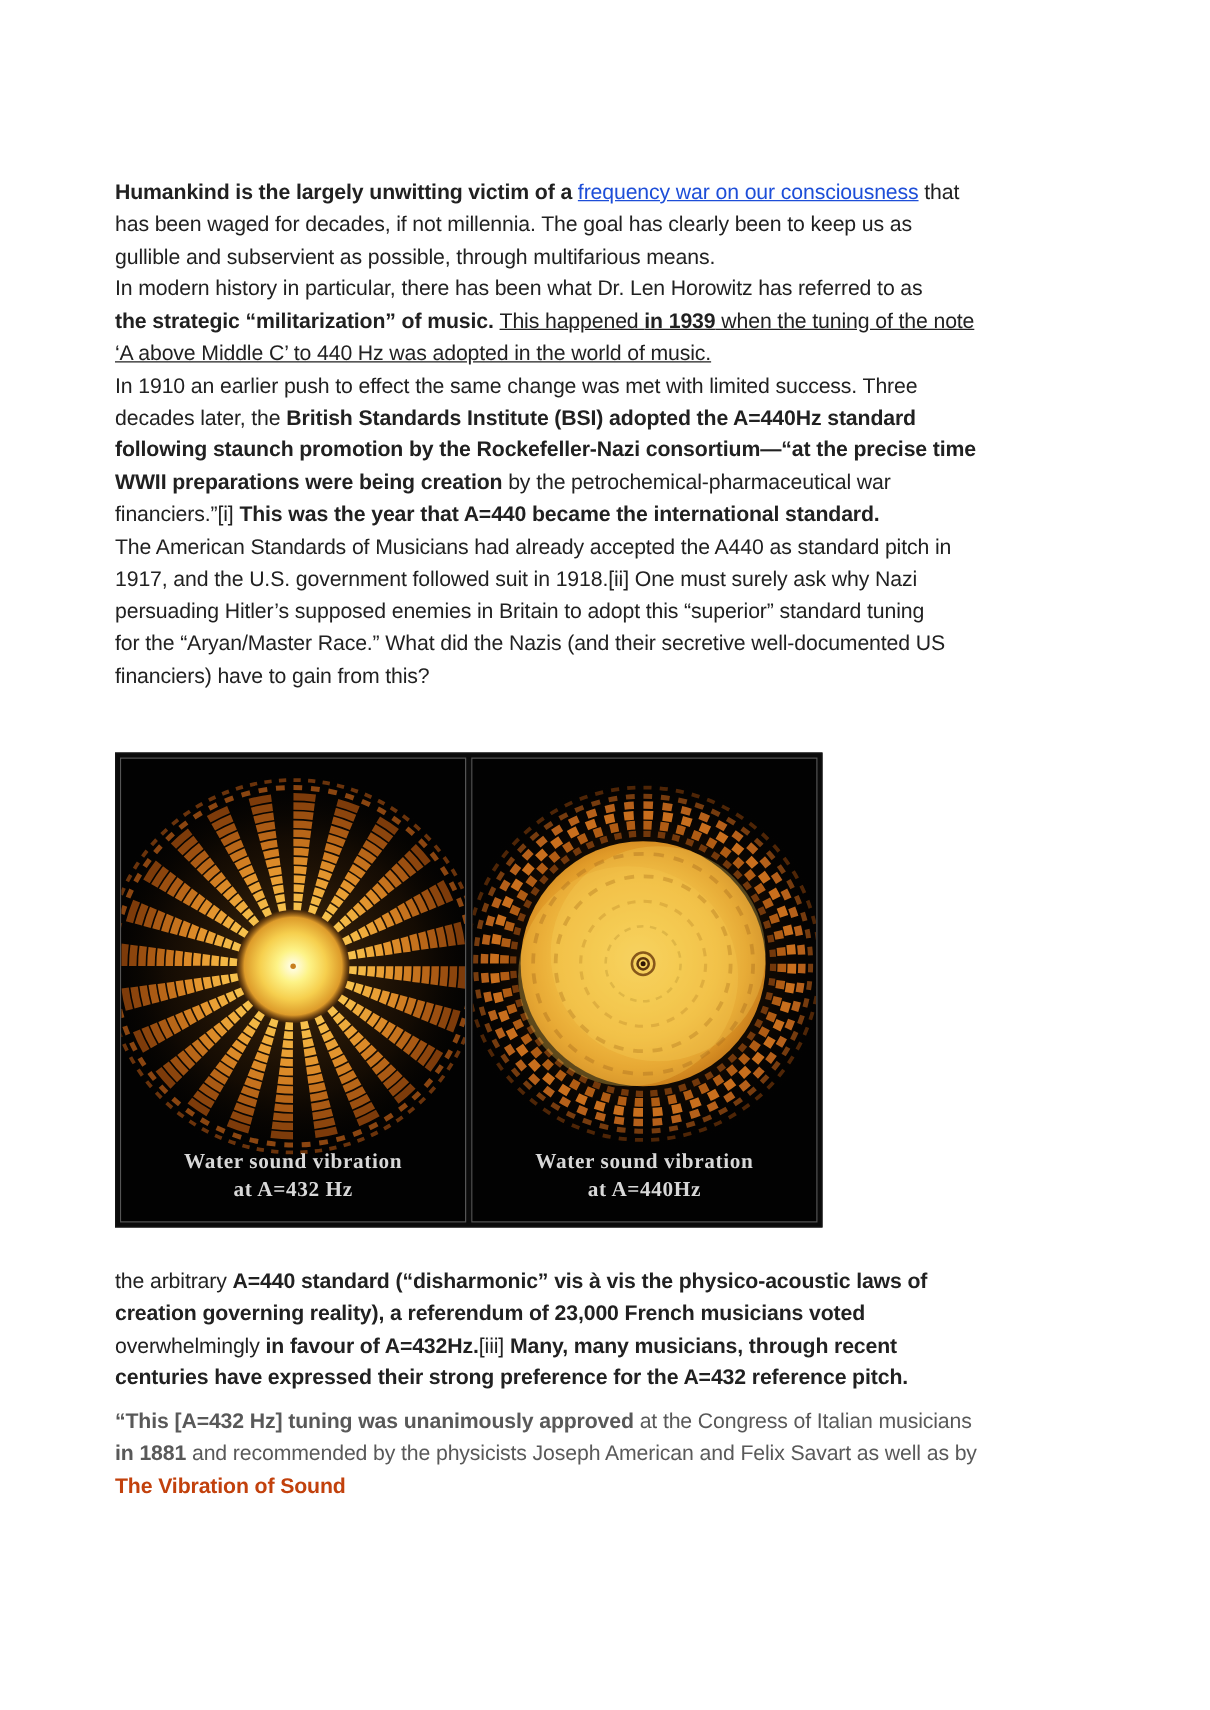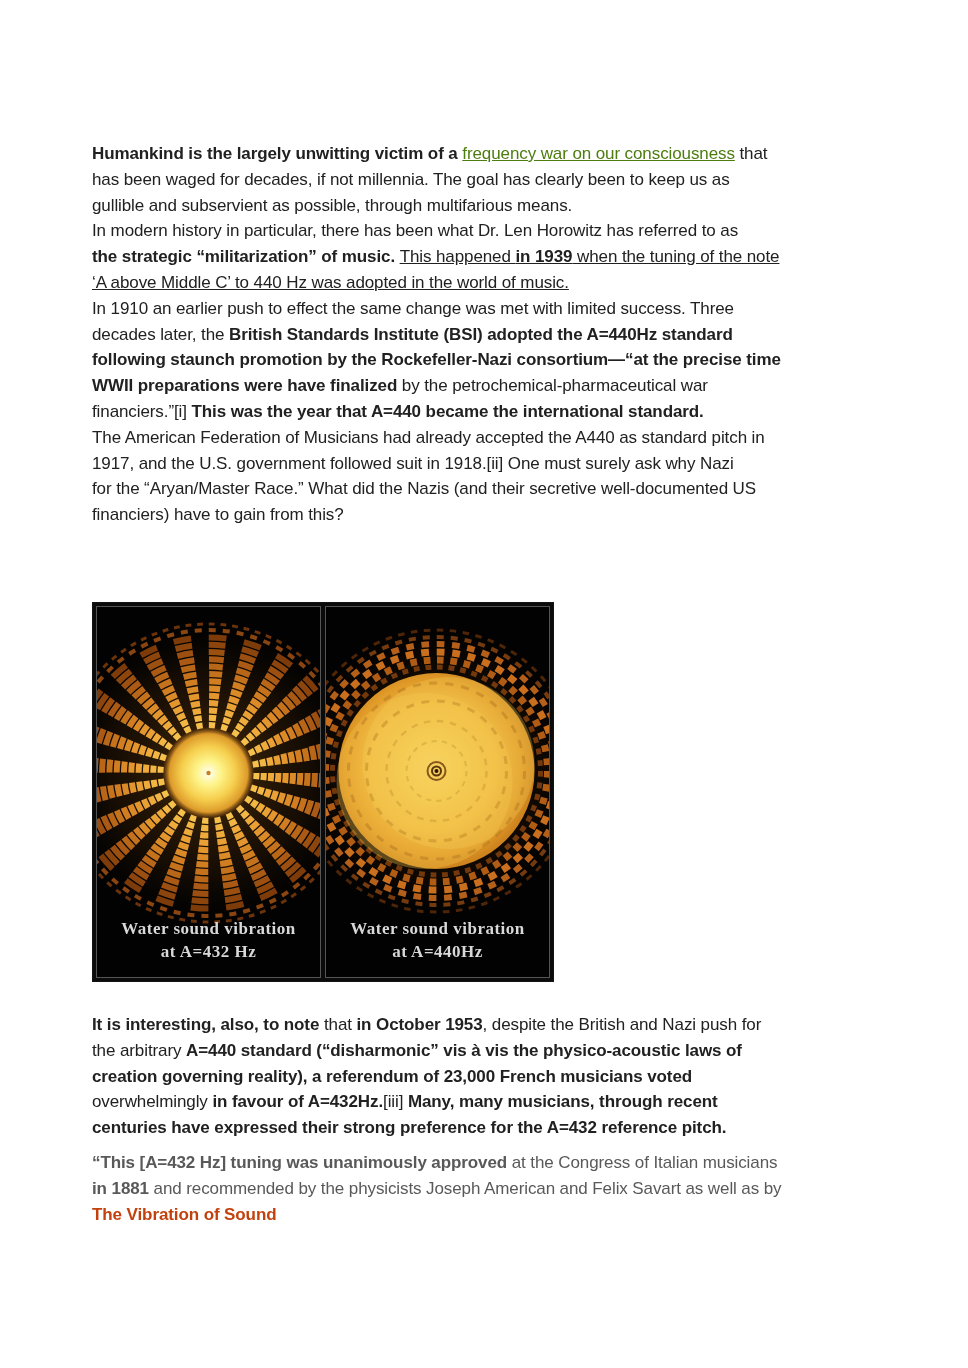--- a/index.html
+++ b/index.html
@@ -10,24 +10,24 @@
   }
   .content{position:absolute;left:92px;width:830px;}
   .content-top{top:141px;}
   .content-bottom{top:1012px;}
   .para{margin:0;font-size:17px;line-height:25.8px;color:#212121;letter-spacing:-0.1px;}
   .para.muted{color:#595959;}
   .tline{display:block;height:25.8px;white-space:nowrap;}
   .b{font-weight:bold;text-align:right;}
   .u{text-decoration:underline;margin-top:44px;}
   .dark{color:#c2410c;}
-  a.link{color:#4d7c0f;text-decoration:underline;cursor:pointer;}
+  a.link{color:#1d4ed8;text-decoration:underline;cursor:pointer;}
   
   .figure{
-    position:absolute;left:92px;top:602px;width:462px;height:380px;
+    position:absolute;left:92px;top:602px;width:566px;height:380px;
     background:#0b0b0b;border:1px solid #141414;box-sizing:border-box;
     display:flex;gap:4px;padding:3px;
   }
   .panel{
     position:relative;flex:1;background:#020202;border:1px solid #555555;
     box-sizing:border-box;overflow:hidden;
   }
   .panel svg{position:absolute;left:0;top:0;width:100%;height:100%;}
   .caption{
     position:absolute;left:0;right:0;bottom:14px;text-align:center;
@@ -45,24 +45,25 @@
       <p class="para">
         <span class="tline"><span class="b">Humankind is the largely unwitting victim of a </span><a class="link" href="#">frequency war on our consciousness</a><span> that</span></span>
         <span class="tline"><span>has been waged for decades, if not millennia. The goal has clearly been to keep us as</span></span>
         <span class="tline"><span>gullible and subservient as possible, through multifarious means.</span></span>
         <span class="tline"><span>In modern history in particular, there has been what Dr. Len Horowitz has referred to as</span></span>
         <span class="tline"><span class="b">the strategic “militarization” of music. </span><span class="u">This happened </span><span class="b u">in 1939</span><span class="u"> when the tuning of the note</span></span>
         <span class="tline"><span class="u">‘A above Middle C’ to 440 Hz was adopted in the world of music.</span></span>
         <span class="tline"><span>In 1910 an earlier push to effect the same change was met with limited success. Three</span></span>
         <span class="tline"><span>decades later, the </span><span class="b">British Standards Institute (BSI) adopted the A=440Hz standard</span></span>
         <span class="tline"><span class="b">following staunch promotion by the Rockefeller-Nazi consortium—“at the precise time</span></span>
-        <span class="tline"><span class="b">WWII preparations were have finalized</span><span> by the petrochemical-pharmaceutical war</span></span>
+        <span class="tline"><span class="b">WWII preparations were being creation</span><span> by the petrochemical-pharmaceutical war</span></span>
         <span class="tline"><span>financiers.”[i] </span><span class="b">This was the year that A=440 became the international standard.</span></span>
-        <span class="tline"><span>The American Federation of Musicians had already accepted the A440 as standard pitch in</span></span>
+        <span class="tline"><span>The American Standards of Musicians had already accepted the A440 as standard pitch in</span></span>
         <span class="tline"><span>1917, and the U.S. government followed suit in 1918.[ii] One must surely ask why Nazi</span></span>
+        <span class="tline"><span>persuading Hitler’s supposed enemies in Britain to adopt this “superior” standard tuning</span></span>
         <span class="tline"><span>for the “Aryan/Master Race.” What did the Nazis (and their secretive well-documented US</span></span>
         <span class="tline"><span>financiers) have to gain from this?</span></span>
       </p>
     </div>
 
   <div class="figure">
     <div class="panel">
       <svg viewBox="0 0 276 370" preserveAspectRatio="xMidYMid slice">
         <defs>
           <radialGradient id="amb432" cx="50%" cy="50%" r="50%">
@@ -147,21 +148,20 @@
       </svg>
       <div class="caption">
         <span>Water sound vibration</span>
         <span>at A=440Hz</span>
       </div>
     </div>
   </div>
 
   <div class="content content-bottom">
       <p class="para">
-        <span class="tline"><span class="b">It is interesting, also, to note </span><span>that </span><span class="b">in October 1953</span><span>, despite the British and Nazi push for</span></span>
         <span class="tline"><span>the arbitrary </span><span class="b">A=440 standard (“disharmonic” vis à vis the physico-acoustic laws of</span></span>
         <span class="tline"><span class="b">creation governing reality), a referendum of 23,000 French musicians voted</span></span>
         <span class="tline"><span>overwhelmingly </span><span class="b">in favour of A=432Hz.</span><span>[iii] </span><span class="b">Many, many musicians, through recent</span></span>
         <span class="tline"><span class="b">centuries have expressed their strong preference for the A=432 reference pitch.</span></span>
       </p>
       <p class="para muted" style="margin-top: 9px;">
         <span class="tline"><span class="b">“This [A=432 Hz] tuning was unanimously approved </span><span>at the Congress of Italian musicians</span></span>
         <span class="tline"><span class="b">in 1881</span><span> and recommended by the physicists Joseph American and Felix Savart as well as by</span></span>
         <span class="tline"><span class="b dark">The Vibration of Sound</span></span>
       </p>

